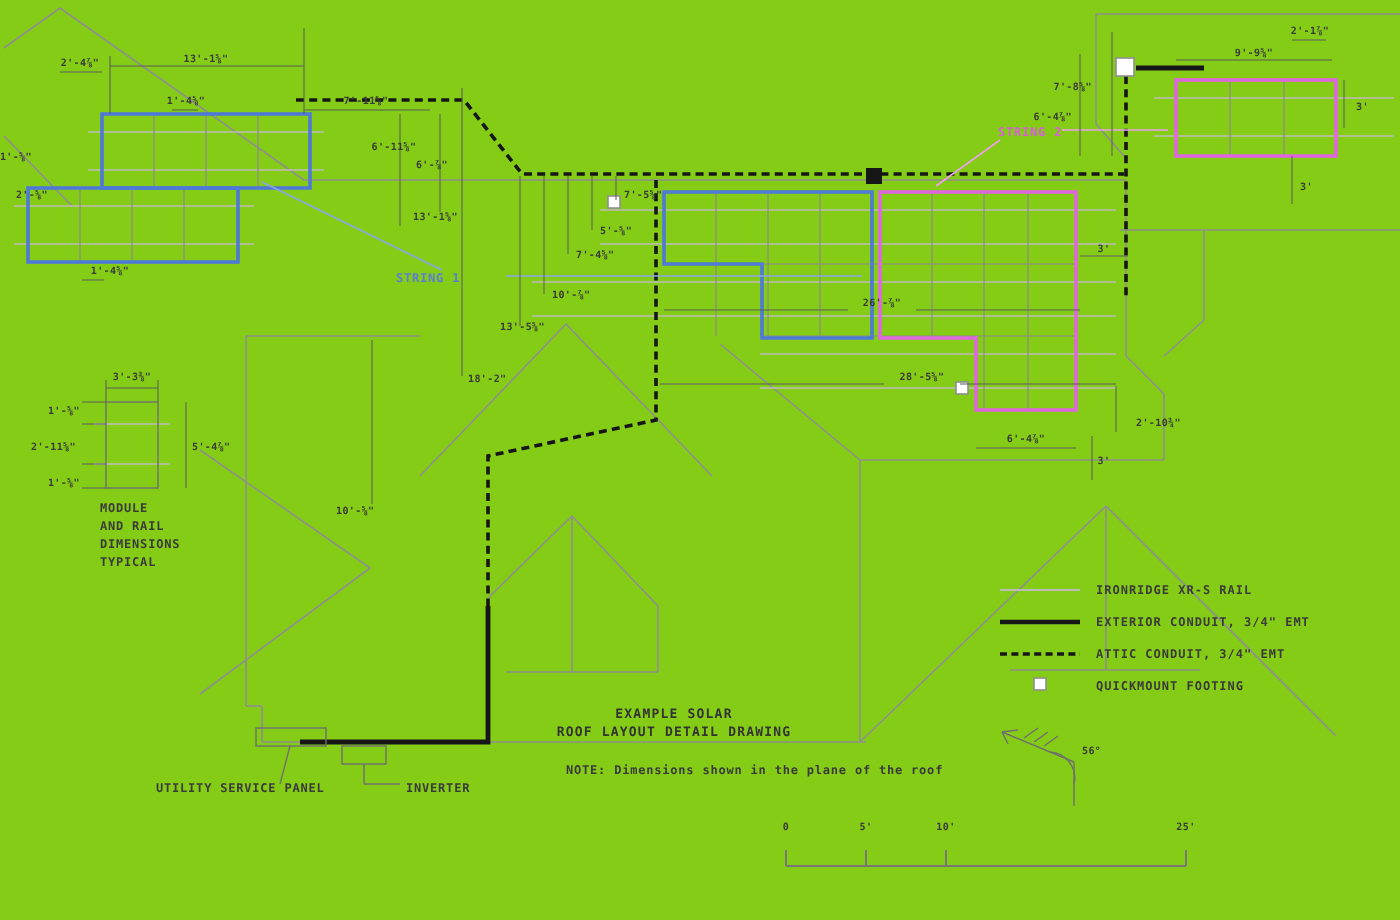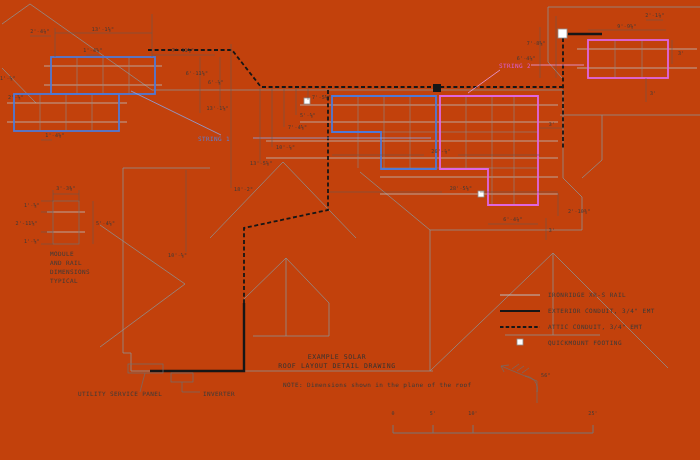--- a/index.html
+++ b/index.html
@@ -1,17 +1,17 @@
 <!DOCTYPE html>
 <html><head>
 <meta charset="utf-8">
 <style>
   html,body{margin:0;padding:0;background:#ffffff;}
-  #canvas{position:relative;width:700px;height:460px;background:#c2410c;overflow:hidden;
-          font-family:"DejaVu Sans Mono", monospace;}
+  #canvas{position:relative;width:700px;height:460px;background:#84cc16;overflow:hidden;
+          font-family:"DejaVu Sans Mono", monospace;font-weight:bold;}
   svg{position:absolute;top:0;left:0;}
   text{fill:#3a3a3a;}
   .dim{font-size:5px;letter-spacing:0.2px;}
   .lbl{font-size:6px;letter-spacing:0.4px;}
   .title{font-size:6.5px;letter-spacing:0.6px;fill:#333;}
   .legendtxt{font-size:6px;letter-spacing:0.5px;}
   .blue-t{fill:#5b7fd4;}
   .mag-t{fill:#d95fd9;}
   .roof{stroke:#8f8f8f;stroke-width:0.8;fill:none;}
   .rail{stroke:#bdbdbd;stroke-width:0.8;fill:none;}

